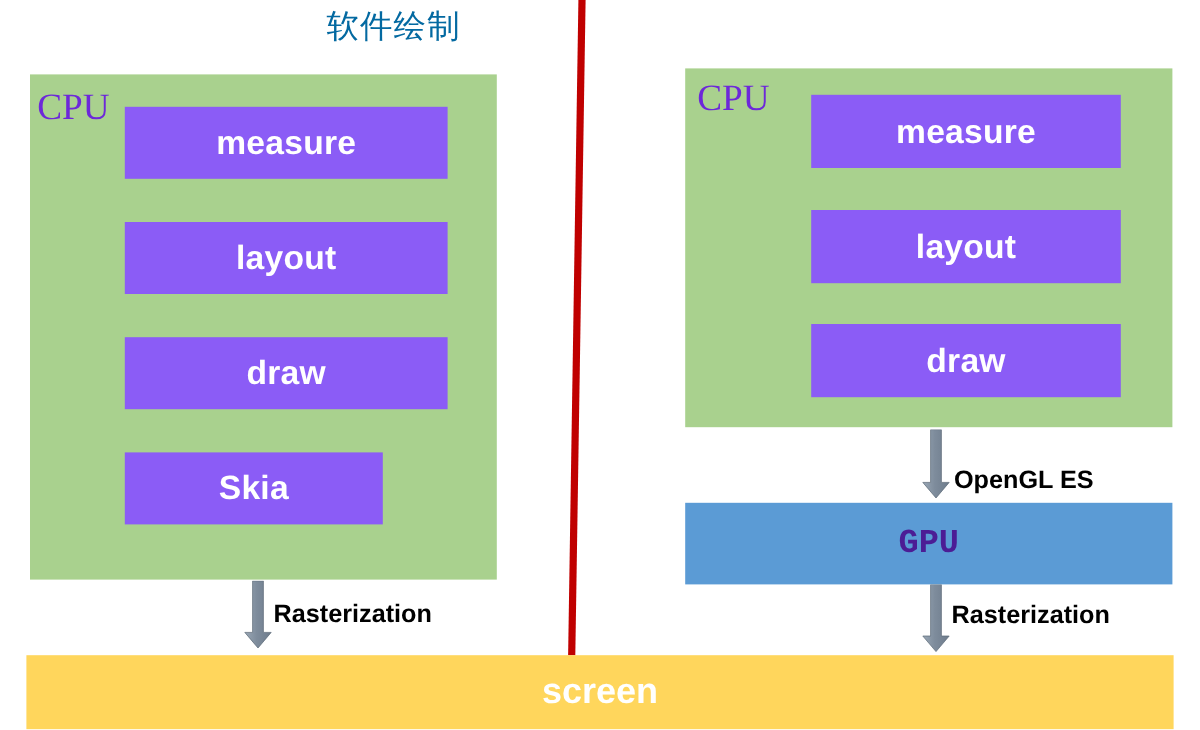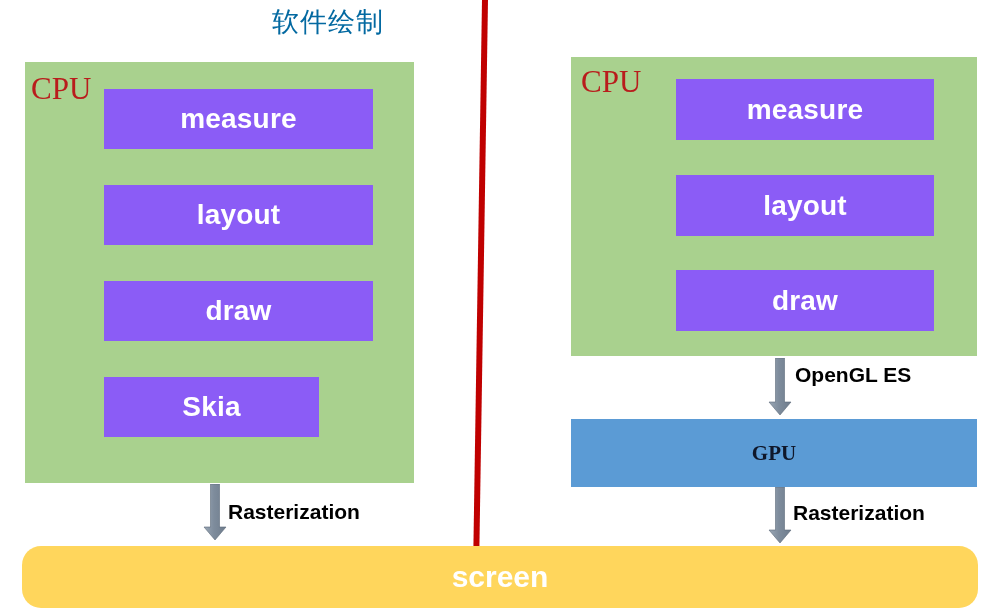--- a/index.html
+++ b/index.html
@@ -28,42 +28,42 @@
     background: #C00000;
   }
   .cpu-box {
     position: absolute;
     background: #A9D18E;
   }
   .cpu-label {
     position: absolute;
     font-family: "Liberation Serif", serif;
     font-size: 31px;
-    color: #b91c1c;
+    color: #6d28d9;
     line-height: 1;
   }
   .stage-box {
     position: absolute;
     background: #8b5cf6;
     color: #FFFFFF;
     font-family: "Liberation Sans", sans-serif;
     font-weight: bold;
     font-size: 28px;
     display: flex;
     align-items: center;
     justify-content: center;
     letter-spacing: 0.2px;
   }
   .gpu-box {
     position: absolute;
     background: #5B9BD5;
-    color: #0f172a;
-    font-family: Liberation Serif, serif;
+    color: #4c1d95;
+    font-family: Liberation Mono, monospace;
     font-weight: bold;
-    font-size: 21px;
+    font-size: 28px;
     display: flex;
     align-items: center;
     justify-content: center;
   }
   .screen-bar {
     position: absolute;
     background: #FFD65C;
     color: #FFFFFF;
     font-family: "Liberation Sans", sans-serif;
     font-weight: bold;
@@ -137,34 +137,34 @@
         <linearGradient id="gradR1" x1="0" y1="0" x2="1" y2="0">
           <stop offset="0%" stop-color="#9AA7B5"></stop>
           <stop offset="45%" stop-color="#7E8C9C"></stop>
           <stop offset="100%" stop-color="#6E7C8C"></stop>
         </linearGradient>
       </defs>
       <polygon points="10.5,0 19.5,0 19.5,44 26,44 15,57 4,44 10.5,44" fill="url(#gradR1)" stroke="#5C6A78" stroke-width="0.6"></polygon>
     </svg>
   </div>
 
-  <div class="arrow-label" style="left:795px; top:363px;">OpenGL ES</div>
+  <div class="arrow-label" style="left:795px; top:389px;">OpenGL ES</div>
 
   <div class="gpu-box" style="left:571px; top:419px; width:406px; height:68px;">GPU</div>
 
   <div class="arrow" style="left:765px; top:487px; width:30px; height:58px;">
     <svg width="30" height="58" viewBox="0 0 30 58">
       <defs>
         <linearGradient id="gradR2" x1="0" y1="0" x2="1" y2="0">
           <stop offset="0%" stop-color="#9AA7B5"></stop>
           <stop offset="45%" stop-color="#7E8C9C"></stop>
           <stop offset="100%" stop-color="#6E7C8C"></stop>
         </linearGradient>
       </defs>
       <polygon points="10.5,0 19.5,0 19.5,43 26,43 15,56 4,43 10.5,43" fill="url(#gradR2)" stroke="#5C6A78" stroke-width="0.6"></polygon>
     </svg>
   </div>
 
   <div class="arrow-label" style="left:793px; top:501px;">Rasterization</div>
 
-  <div class="screen-bar" style="left:22px; top:546px; width:956px; height:62px;border-radius:19px;">screen</div>
+  <div class="screen-bar" style="left:22px; top:546px; width:956px; height:62px;">screen</div>
 
 </div>
 
 </body></html>

